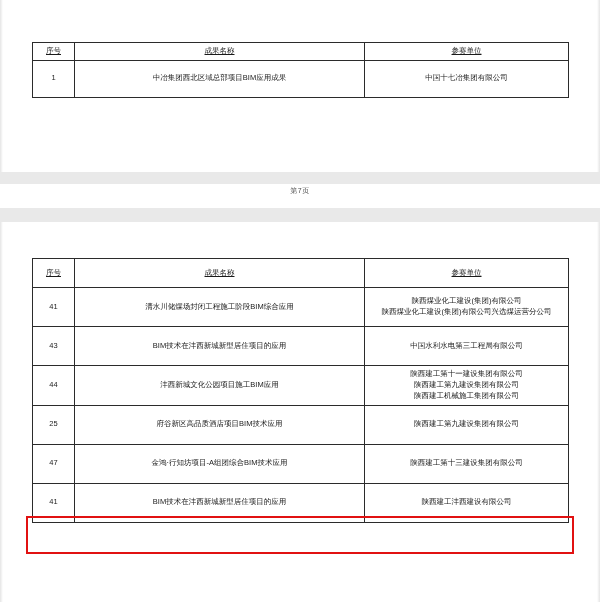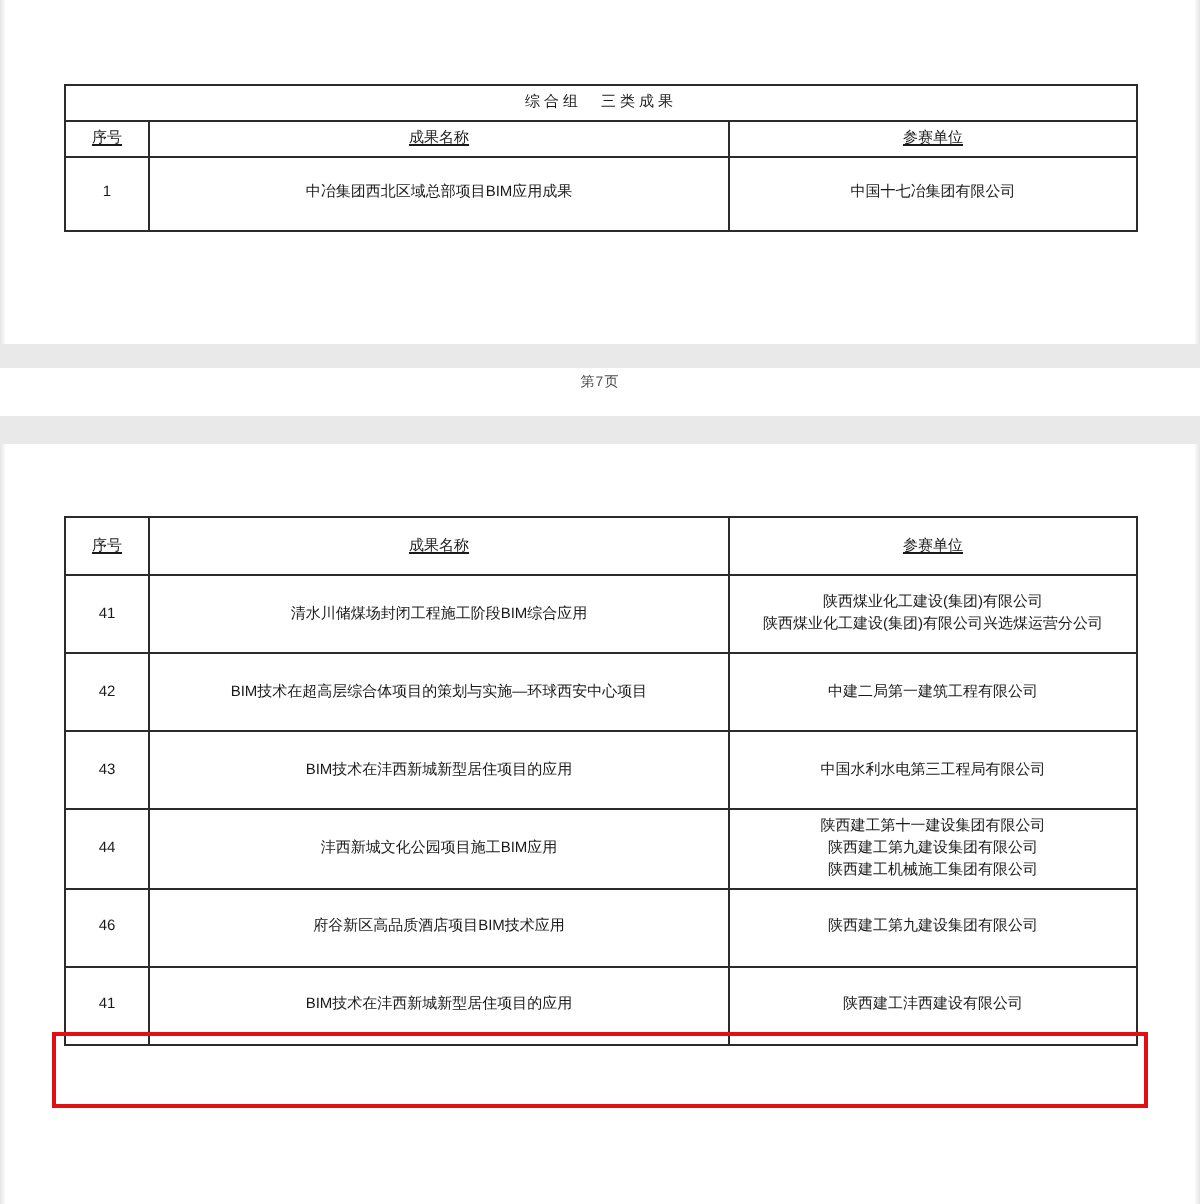--- a/index.html
+++ b/index.html
@@ -173,23 +173,20 @@
   <div class="shadow-t-r"></div>
 
   <div class="tbl-wrap-top">
     <table class="doc-table">
       <colgroup>
         <col class="col-no">
           <col class="col-name">
           <col class="col-unit">
       </colgroup>
       <tbody>
-        <tr class="title-row">
-          <td colspan="3">综合组　三类成果</td>
-        </tr>
         <tr class="head-row">
           <td>序号</td>
           <td>成果名称</td>
           <td>参赛单位</td>
         </tr>
         <tr>
           <td style="height:30px">1</td>
           <td>中冶集团西北区域总部项目BIM应用成果</td>
           <td>中国十七冶集团有限公司</td>
         </tr>
@@ -222,27 +219,20 @@
 
         <tr>
           <td>41</td>
           <td>清水川储煤场封闭工程施工阶段BIM综合应用</td>
           <td class="cell-multi">
             <div>陕西煤业化工建设(集团)有限公司</div>
             <div>陕西煤业化工建设(集团)有限公司兴选煤运营分公司</div>
           </td>
         </tr>
 
-        <tr>
-          <td>42</td>
-          <td>BIM技术在超高层综合体项目的策划与实施—环球西安中心项目</td>
-          <td class="cell-multi">
-            <div>中建二局第一建筑工程有限公司</div>
-          </td>
-        </tr>
 
         <tr>
           <td>43</td>
           <td>BIM技术在沣西新城新型居住项目的应用</td>
           <td class="cell-multi">
             <div>中国水利水电第三工程局有限公司</div>
           </td>
         </tr>
 
         <tr>
@@ -250,27 +240,34 @@
           <td>沣西新城文化公园项目施工BIM应用</td>
           <td class="cell-multi">
             <div>陕西建工第十一建设集团有限公司</div>
             <div>陕西建工第九建设集团有限公司</div>
             <div>陕西建工机械施工集团有限公司</div>
           </td>
         </tr>
 
 
         <tr>
-          <td>46</td>
+          <td>25</td>
           <td>府谷新区高品质酒店项目BIM技术应用</td>
           <td class="cell-multi">
             <div>陕西建工第九建设集团有限公司</div>
           </td>
         </tr>
 
+        <tr>
+          <td>47</td>
+          <td>金鸿·行知坊项目-A组团综合BIM技术应用</td>
+          <td class="cell-multi">
+            <div>陕西建工第十三建设集团有限公司</div>
+          </td>
+        </tr>
 
         <tr>
           <td>41</td>
           <td>BIM技术在沣西新城新型居住项目的应用</td>
           <td class="cell-multi">
             <div>陕西建工沣西建设有限公司</div>
           </td>
         </tr>
       </tbody>
     </table>

